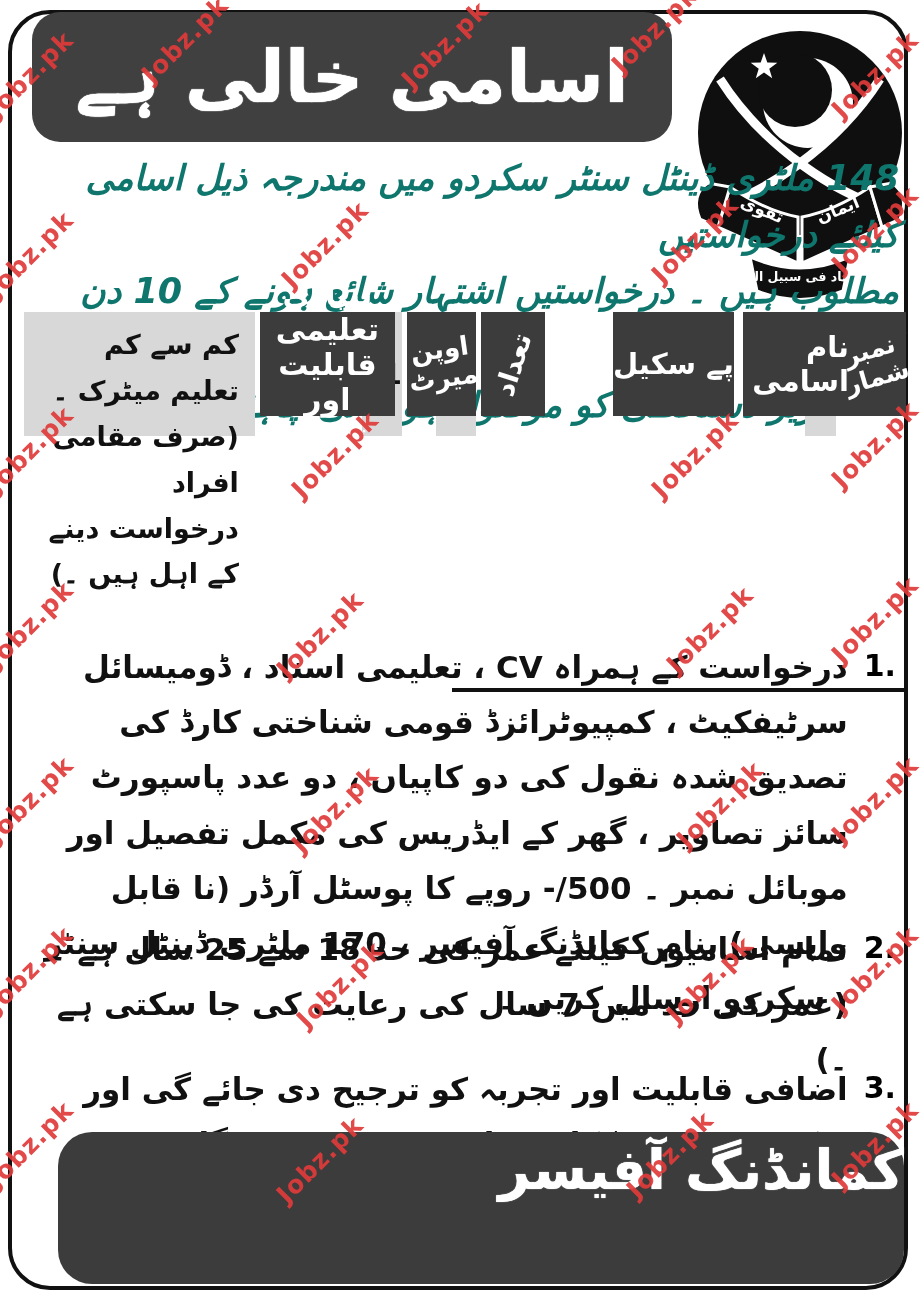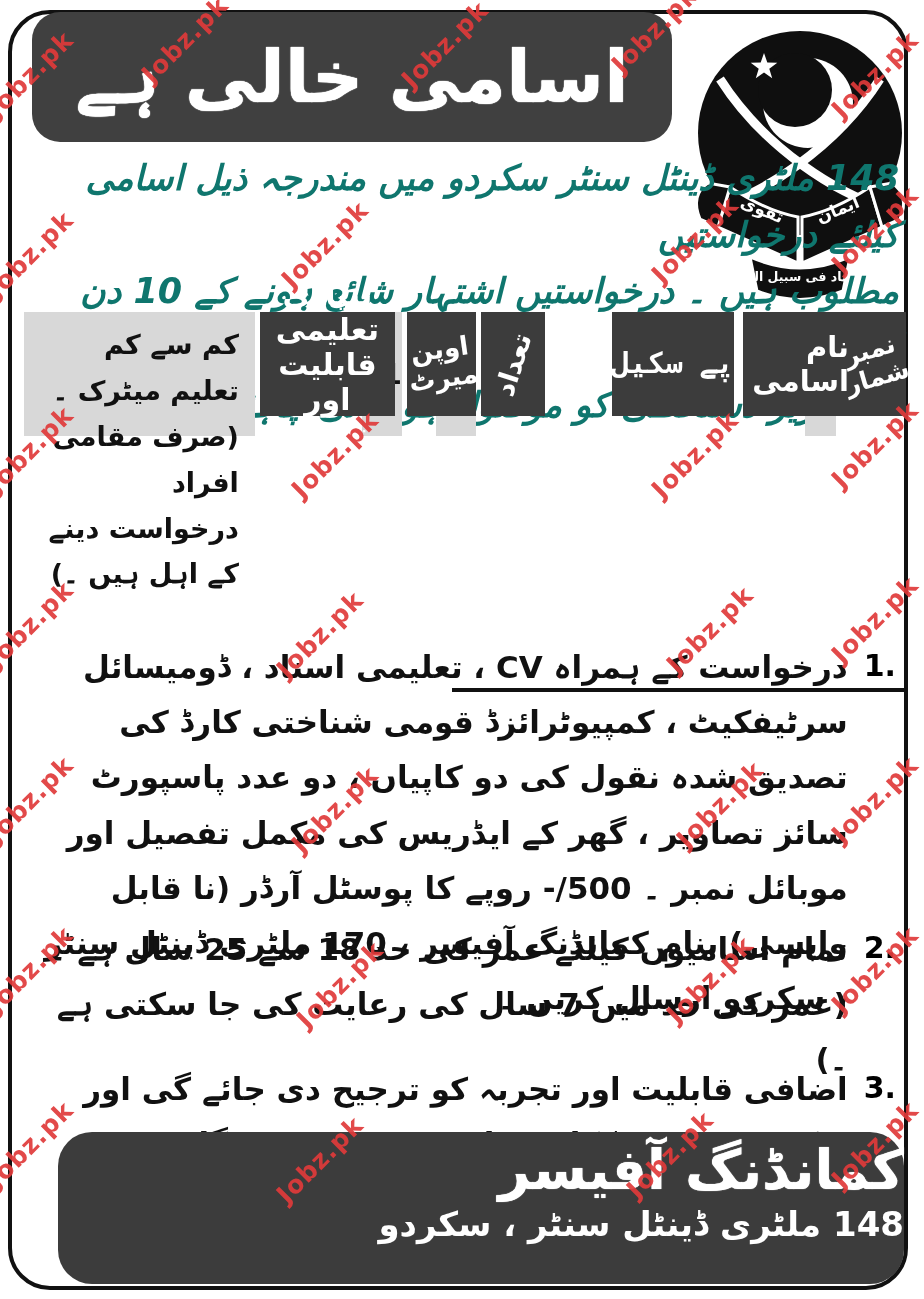--- a/index.html
+++ b/index.html
@@ -25,21 +25,21 @@
   .intro { position:absolute; left:35px; right:25px; top:150px; direction:rtl; text-align:right;
            font-size:35px; font-weight:700; color:#0f766e; line-height:1.62;font-style:italic; }
   .intro .line { display:block; }
   .intro .line.center { text-align:center; padding-left:60px; }
 
   
   .jobtable { position:absolute; left:24px; top:312px; width:882px; direction:rtl;
               display:flex; gap:9px; }
   .col { display:flex; flex-direction:row; gap:5px; }
   .col.c-serial { width:48px; }  .col.c-post { width:106px; }
-  .col.c-pay { width:180px;font-family:Liberation Mono, monospace; }    .col.c-qty { width:60px; }
+  .col.c-pay { width:180px; }    .col.c-qty { width:60px; }
   .col.c-merit { width:72px; }   .col.c-qual { flex:1; }
   .cell { display:flex; align-items:center; justify-content:center; direction:rtl; }
   .cell.h { height:104px; background:#3c3c3c; color:#fff; font-weight:700; }
   .cell.b { height:124px; background:#d8d8d8; color:#111; font-weight:700; }
   .hdr-stack { display:flex; flex-direction:column; align-items:center; line-height:1.12;
                font-size:25px; transform:rotate(-16deg); }
   .hdr-stack.merit { font-size:26px; transform:rotate(-8deg); }
   .hdr-rot { transform:rotate(-72deg); font-size:27px; white-space:nowrap; }
   .hdr-plain { font-size:29px; }
   .hdr-plain.qual { font-size:30px; padding:0 16px; text-align:center; }
@@ -166,21 +166,20 @@
     <span class="num">2.</span>
     <div class="txt">تمام اسامیوں کیلئے عمر کی حد 18 سے 25 سال ہے ۔ (عمر کی حد میں 7 سال کی رعایت کی جا سکتی ہے ۔)</div>
   </div>
   <div class="cond-item i3">
     <span class="num">3.</span>
     <div class="txt">اضافی قابلیت اور تجربہ کو ترجیح دی جائے گی اور ریکروٹمنٹ بورڈ کا فیصلہ حتمی تصور ہوگا ۔</div>
   </div>
 
   <div class="footerbox">
     <div class="l1">کمانڈنگ آفیسر</div>
-    <div class="l2">148 ملٹری ڈینٹل سنٹر ، سکردو</div>
   </div>
 
 <span class="wm" style="left: 130px; top: 25px; color: rgb(224, 58, 58);">Jobz.pk</span>
     <span class="wm" style="left: 390px; top: 30px; color: rgb(224, 58, 58);">Jobz.pk</span>
     <span class="wm" style="left: 600px; top: 15px; color: rgb(224, 58, 58);">Jobz.pk</span>
     <span class="wm" style="left: 820px; top: 60px; color: rgb(224, 58, 58);">Jobz.pk</span>
     <span class="wm" style="left: -25px; top: 60px; color: rgb(224, 58, 58);">Jobz.pk</span>
     <span class="wm" style="left: 270px; top: 230px; color: rgb(224, 58, 58);">Jobz.pk</span>
     <span class="wm" style="left: 640px; top: 225px; color: rgb(224, 58, 58);">Jobz.pk</span>
     <span class="wm" style="left: 820px; top: 215px; color: rgb(224, 58, 58);">Jobz.pk</span>

